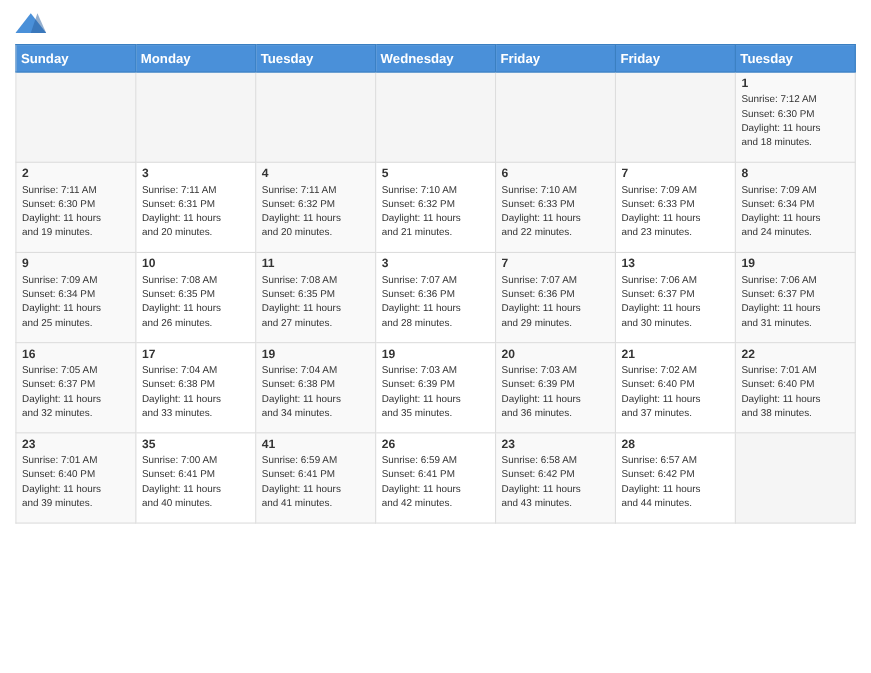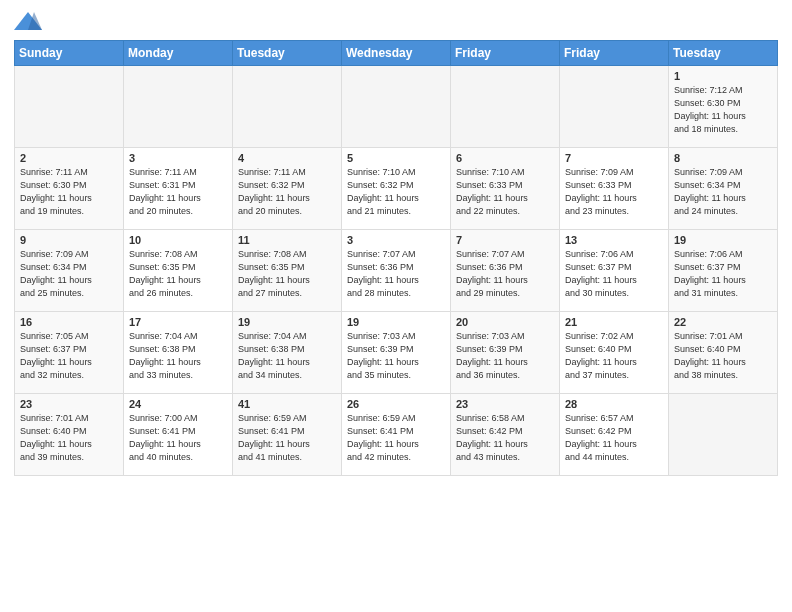--- a/index.html
+++ b/index.html
@@ -220,21 +220,21 @@
             <span class="day-number">22</span>
             <div class="day-info">Sunrise: 7:01 AM<br>Sunset: 6:40 PM<br>Daylight: 11 hours<br>and 38 minutes.</div>
           </td>
         </tr>
         <tr>
           <td>
             <span class="day-number">23</span>
             <div class="day-info">Sunrise: 7:01 AM<br>Sunset: 6:40 PM<br>Daylight: 11 hours<br>and 39 minutes.</div>
           </td>
           <td>
-            <span class="day-number">24</span>
+            <span class="day-number">35</span>
             <div class="day-info">Sunrise: 7:00 AM<br>Sunset: 6:41 PM<br>Daylight: 11 hours<br>and 40 minutes.</div>
           </td>
           <td>
             <span class="day-number">41</span>
             <div class="day-info">Sunrise: 6:59 AM<br>Sunset: 6:41 PM<br>Daylight: 11 hours<br>and 41 minutes.</div>
           </td>
           <td>
             <span class="day-number">26</span>
             <div class="day-info">Sunrise: 6:59 AM<br>Sunset: 6:41 PM<br>Daylight: 11 hours<br>and 42 minutes.</div>
           </td>

